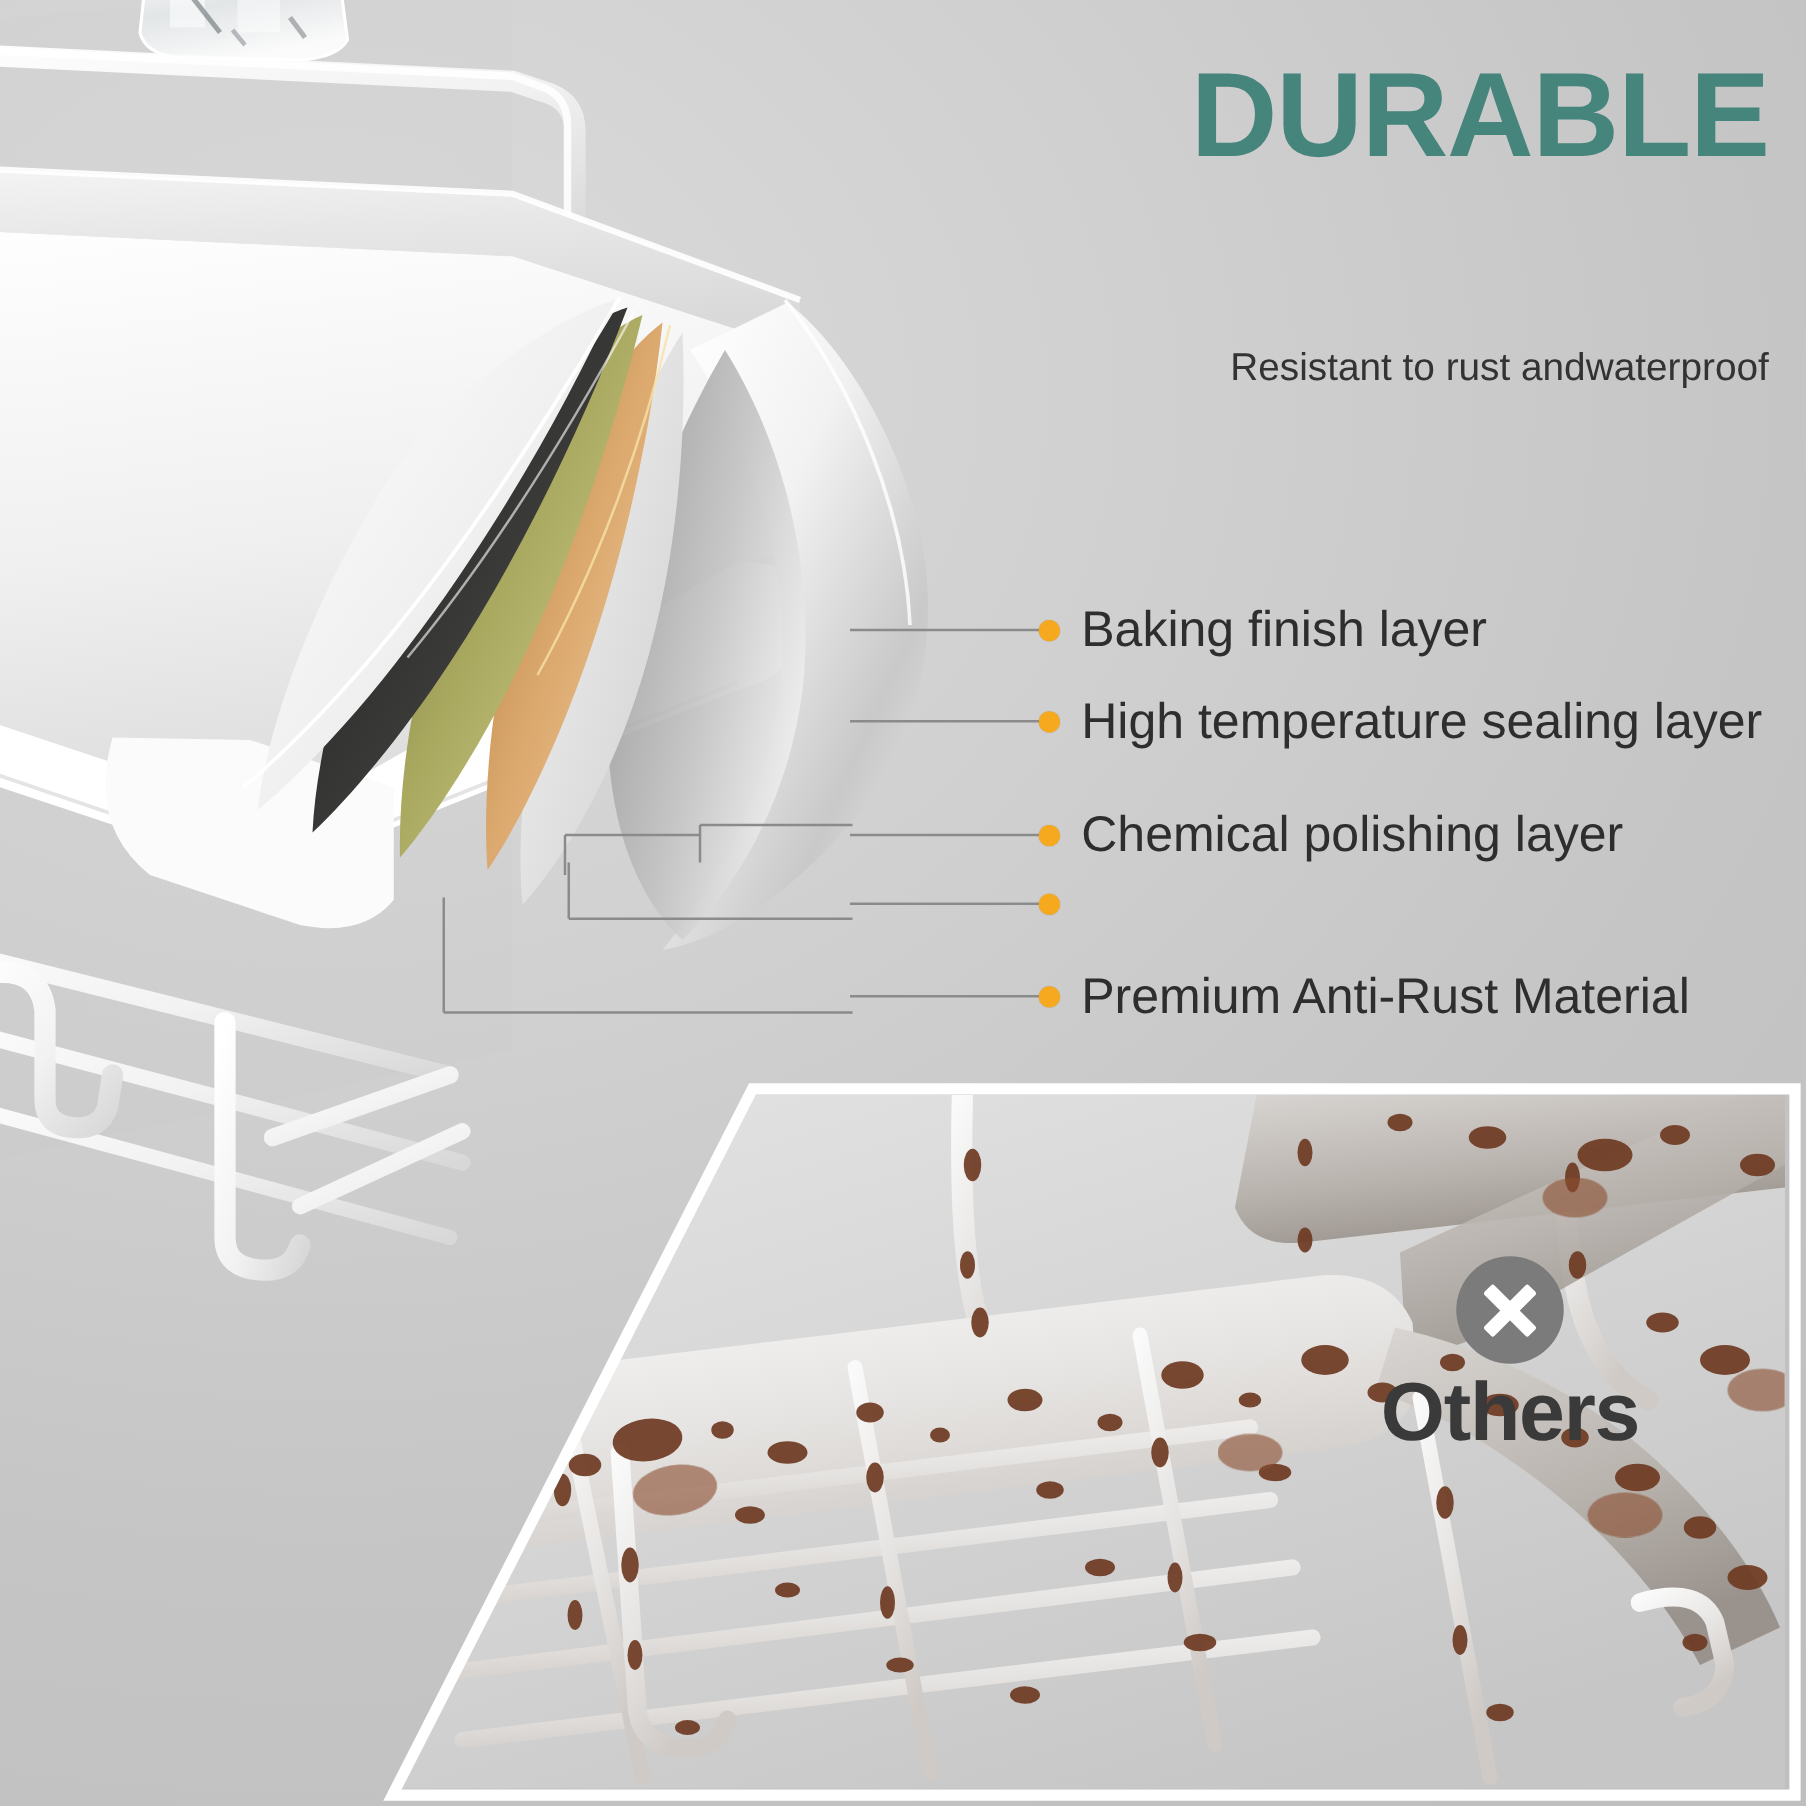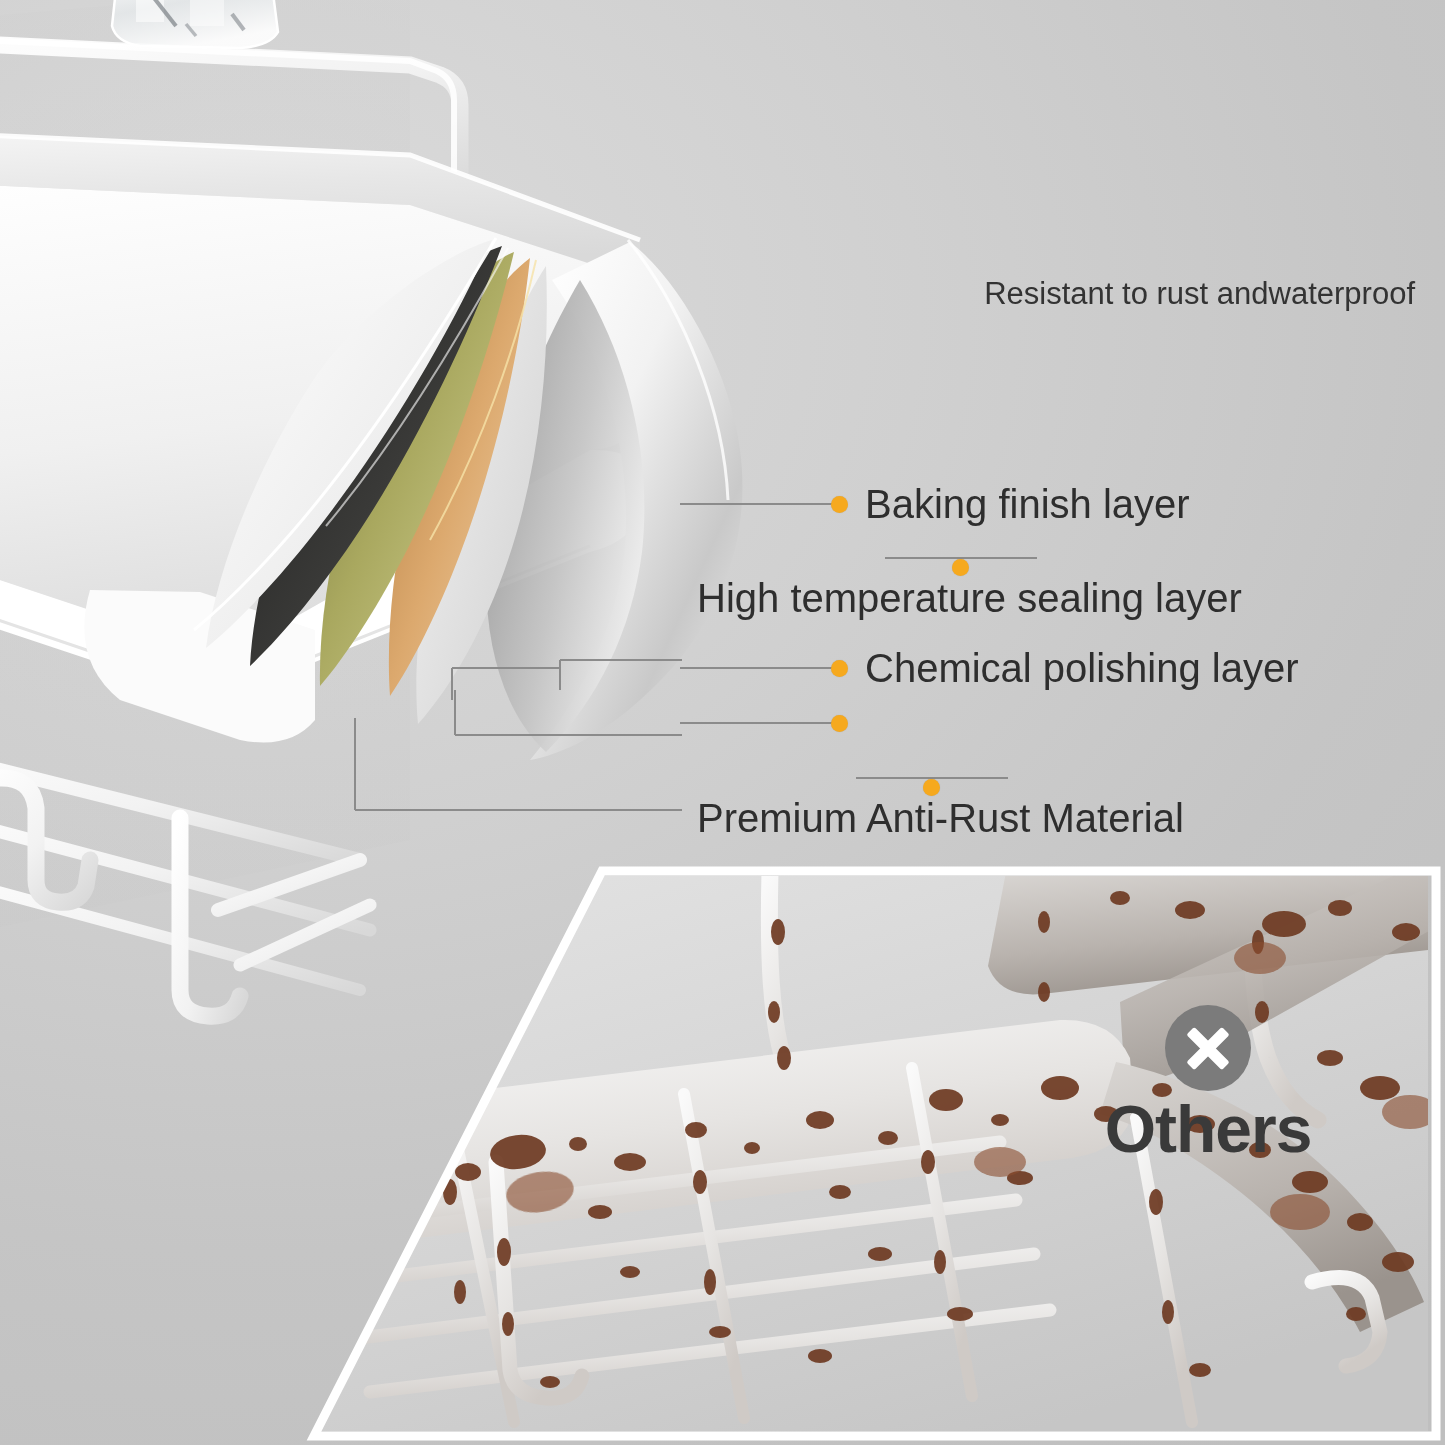--- a/index.html
+++ b/index.html
@@ -254,44 +254,45 @@
       <path d="M178 -10 L330 -10 L338 52 Q330 66 300 68 L200 66 Q176 62 172 46 Z" fill="url(#clipG)" stroke="#ffffff" stroke-width="2.5"></path>
       <rect x="196" y="-10" width="28" height="52" fill="#ffffff" opacity="0.55"></rect>
       <rect x="250" y="-10" width="34" height="56" fill="#ffffff" opacity="0.45"></rect>
       <path d="M214 18 L236 46" stroke="#5b6268" stroke-width="4" opacity="0.55" fill="none"></path>
       <path d="M292 34 L304 50" stroke="#5b6268" stroke-width="4" opacity="0.45" fill="none"></path>
       <path d="M246 44 L256 56" stroke="#5b6268" stroke-width="3.5" opacity="0.4" fill="none"></path>
     </g>
   </svg>
 
   <div class="headline">
+    <span class="l1">DURABLE</span>
   </div>
   <div class="subhead">Resistant to rust andwaterproof</div>
 
   <div class="callouts">
     <div class="callout" style="top:12px;">
       <span class="lead" style="width:152px;"></span>
       <span class="dot"></span>
       <span class="txt">Baking finish layer</span>
     </div>
-    <div class="callout" style="top:85px;flex-direction:column;">
+    <div class="callout" style="top:85px;">
       <span class="lead" style="width:152px;"></span>
       <span class="dot"></span>
       <span class="txt">High temperature sealing layer</span>
     </div>
     <div class="callout" style="top:176px;">
       <span class="lead" style="width:152px;"></span>
       <span class="dot"></span>
       <span class="txt">Chemical polishing layer</span>
     </div>
     <div class="callout" style="top:231px;">
       <span class="lead" style="width:152px;"></span>
       <span class="dot"></span>
     </div>
-    <div class="callout" style="top:305px;flex-direction:column;">
+    <div class="callout" style="top:305px;">
       <span class="lead" style="width:152px;"></span>
       <span class="dot"></span>
       <span class="txt">Premium Anti-Rust Material</span>
     </div>
   </div>
 
   <svg style="position:absolute;left:0;top:0;width:1445px;height:1445px;pointer-events:none;" aria-hidden="true">
     <line x1="560" y1="660" x2="682" y2="660" stroke="#8b8b8b" stroke-width="2"></line>
     <line x1="560" y1="660" x2="560" y2="690" stroke="#8b8b8b" stroke-width="2"></line>
     <line x1="455" y1="735" x2="682" y2="735" stroke="#8b8b8b" stroke-width="2"></line>

